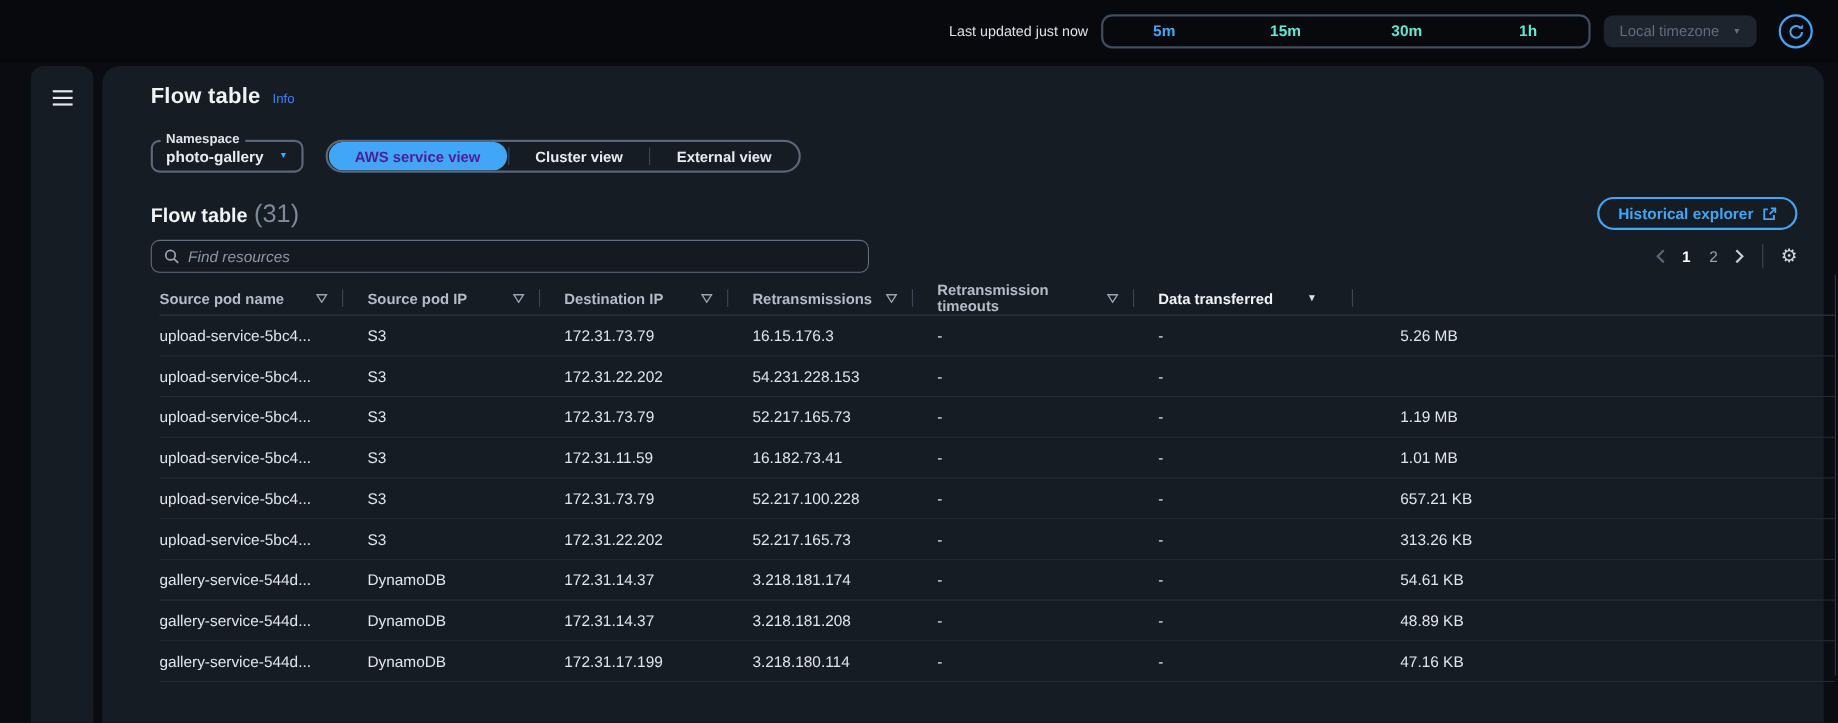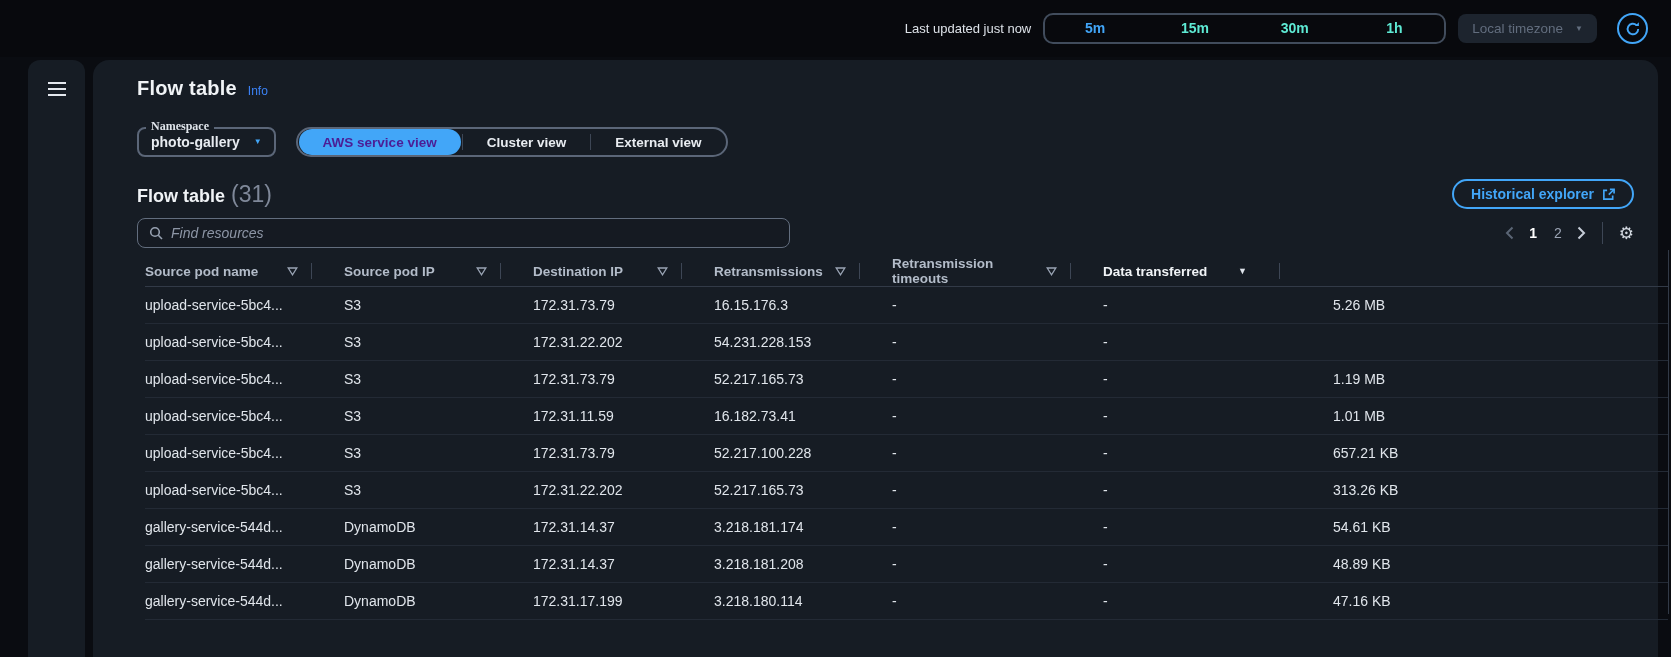--- a/index.html
+++ b/index.html
@@ -12,21 +12,21 @@
   }
 
   
   .topbar {
     position:absolute; top:0; left:0; right:0; height:57px;
     display:flex; align-items:center; justify-content:flex-end;
     padding-right:23px; background:#08090d;
   }
   .last-updated { font-size:13px; color:#dde2e8; margin-right:12px; }
   .time-group {
-    display:flex; align-items:center; height:31px; width:403px;
+    display:flex; align-items:center; height:31px; width:445px;
     border:2px solid #414c5c; border-radius:10px; overflow:hidden;
   }
   .time-opt {
     flex:1; text-align:center; font-size:14px; font-weight:bold;
     color:#5eead4; cursor:pointer; line-height:27px;
   }
   .time-opt.selected { color:#42a6f8; }
   .tz-chip {
     margin-left:12px; height:29px; padding:0 14px; border-radius:8px;
     background:#1d242e; display:flex; align-items:center; gap:12px;
@@ -65,21 +65,21 @@
   .info-link { font-size:12px; font-weight:normal; color:#3b82f6; cursor:pointer; }
 
   
   .controls-row { margin-top:27px; display:flex; align-items:center; gap:20px; }
   .ns-select {
     position:relative; height:30px; border:2px solid #5b6678; border-radius:8px;
     display:flex; align-items:center; gap:14px; padding:0 12px; cursor:pointer;
   }
   .ns-legend {
     position:absolute; top:-9px; left:7px; background:#161c24; padding:0 5px;
-    font-size:12px; font-weight:bold; color:#dfe4ea; line-height:12px;font-family:Liberation Serif, serif;
+    font-size:12px; font-weight:bold; color:#dfe4ea; line-height:12px;
   }
   .ns-value { font-size:14px; font-weight:bold; color:#e8ecf1; }
 
   .view-switcher {
     height:30px; border:2px solid #5b6678; border-radius:16px;
     display:flex; align-items:center; overflow:hidden;
   }
   .view-opt {
     padding:0 24px; font-size:13.5px; font-weight:bold; color:#e8ecf1;
     cursor:pointer; height:26px; display:flex; align-items:center;
@@ -116,21 +116,21 @@
   .page-num { color:#9aa3b3; cursor:pointer; padding:0 2px; }
   .page-num.current { color:#ffffff; font-weight:bold; }
   .pag-divider { width:1px; height:22px; background:#3d4655; margin:0 3px; }
   .gear { font-family:"DejaVu Sans", sans-serif; font-size:17px; color:#d2d8e0; background:none; border:none; cursor:pointer; line-height:1; }
 
   
   .flow-table { margin-top:8px; margin-left:8px; width:1523px; }
   .thead, .trow {
     display:grid;
     grid-template-columns:167px 157px 149px 146px 179px 198px 1fr;
-    column-gap:32px;
+    column-gap:22px;
   }
   .thead {
     height:31px; align-items:center; border-bottom:1px solid #323a47;
     font-size:13.5px; font-weight:bold; color:#b3bcc9;
   }
   .hcell { position:relative; display:flex; align-items:center; height:100%; padding-right:14px; }
   .hcell::after { content:''; position:absolute; right:0; top:50%; transform:translateY(-50%); width:1px; height:16px; background:#3d4655; }
   .hcell .ficon { margin-left:auto; display:flex; align-items:center; }
   .hcell.sorted { color:#f0f3f6; }
   .hcell.sorted::after { right:21px; }

